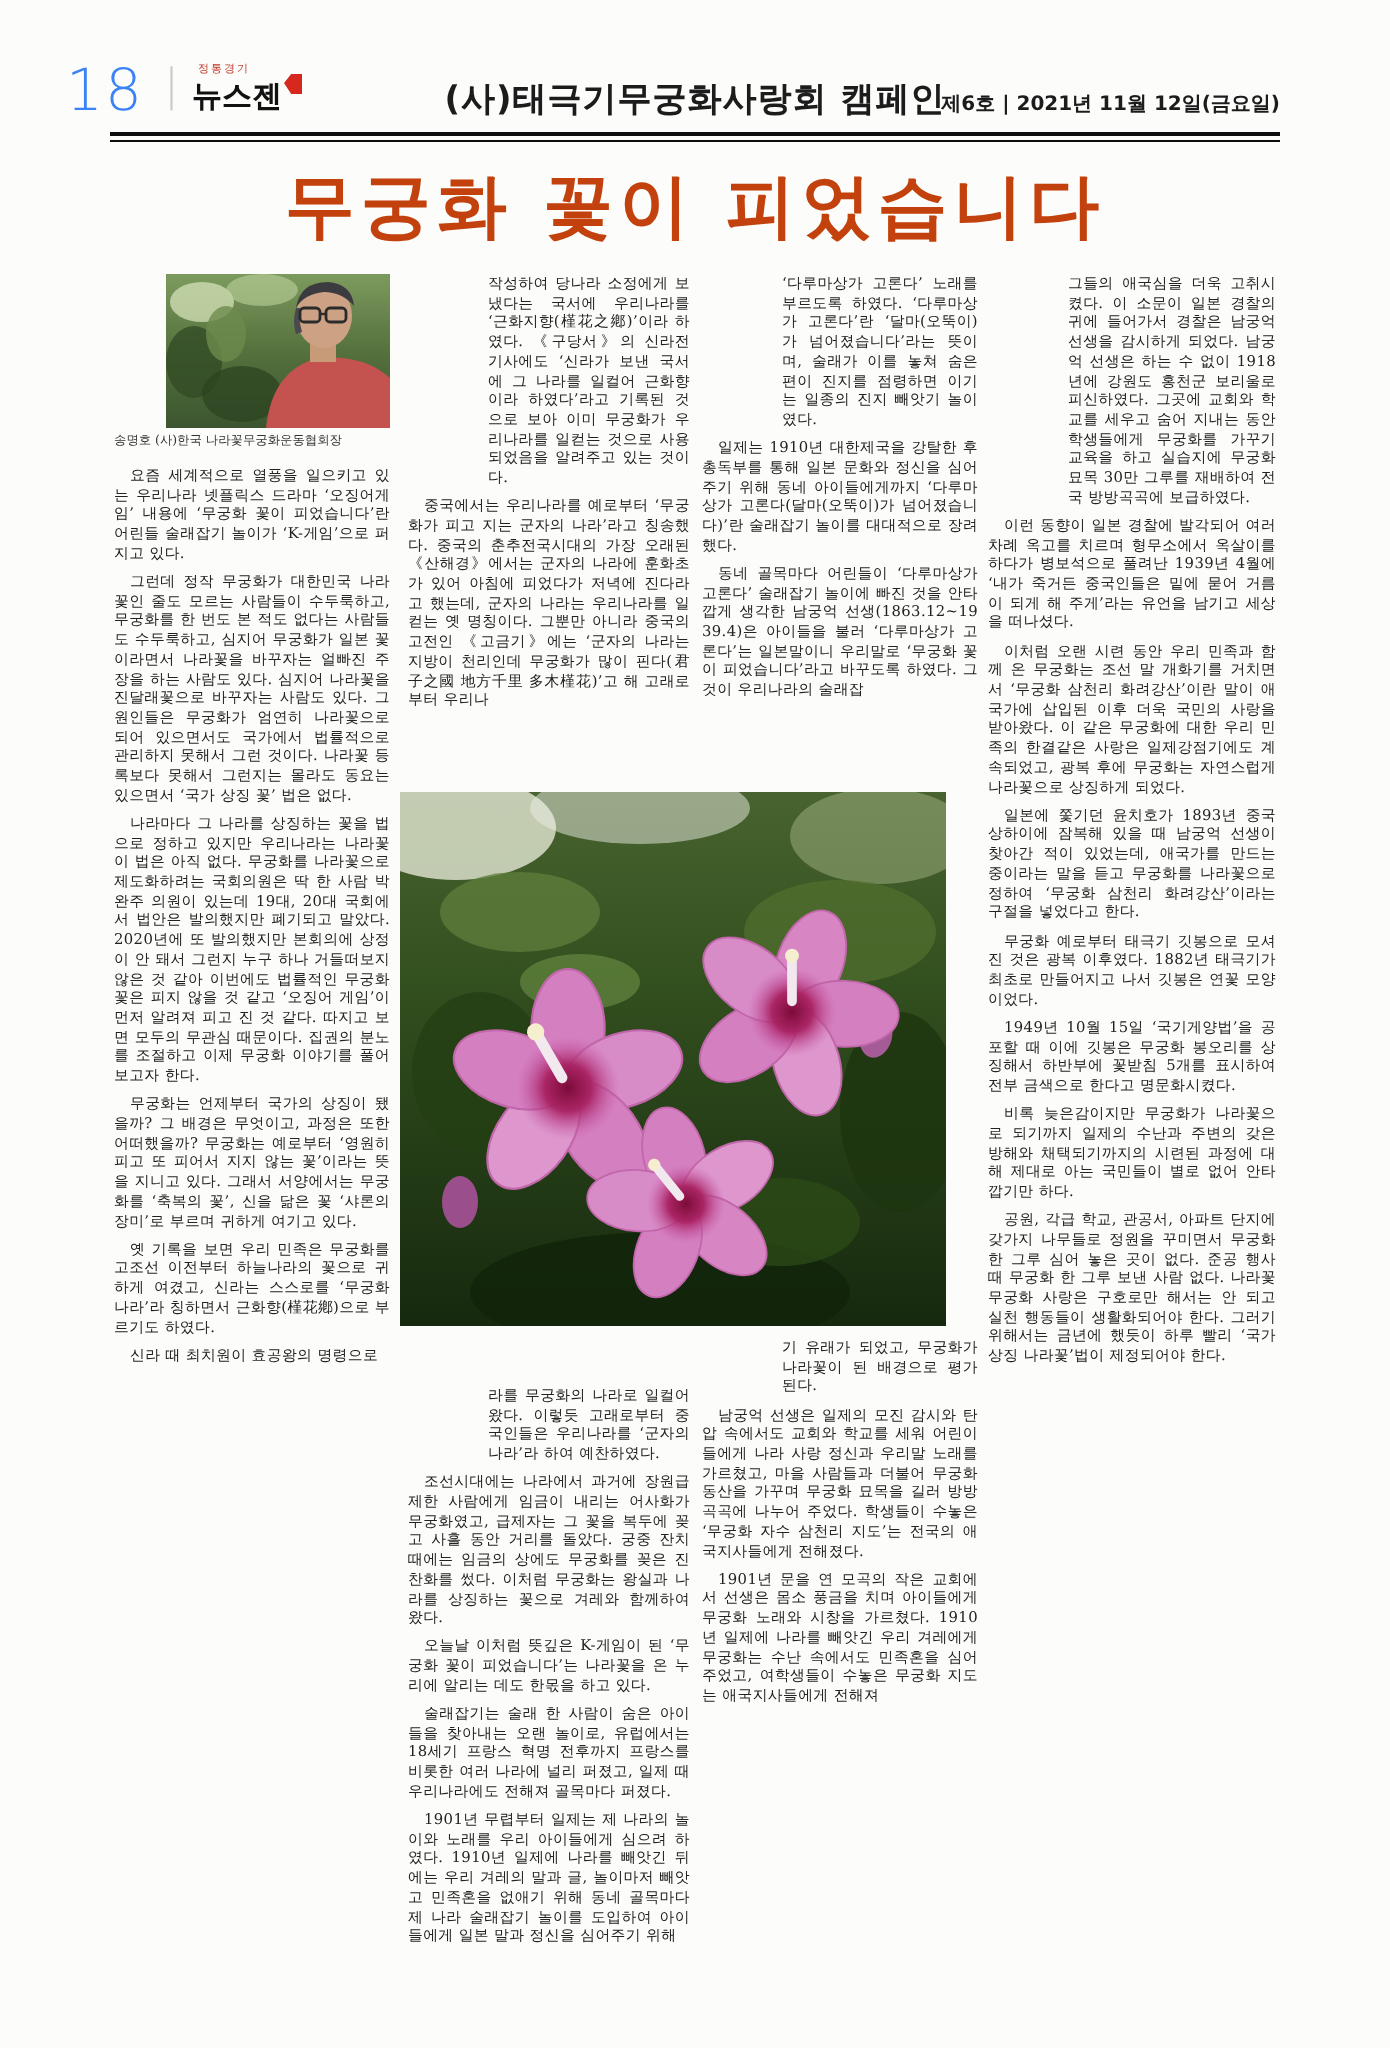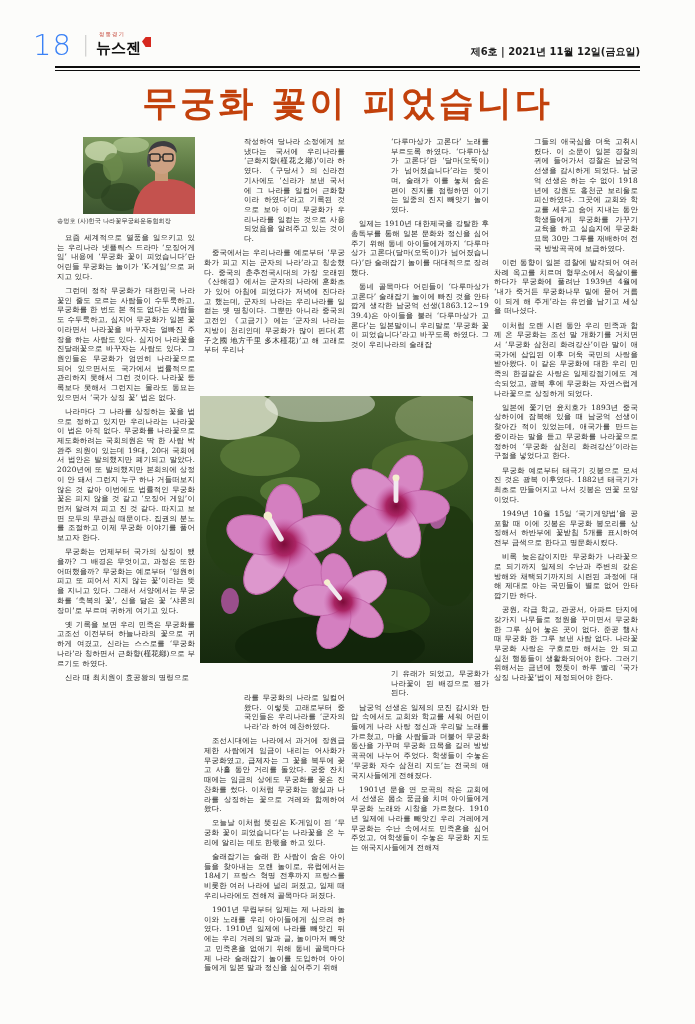--- a/index.html
+++ b/index.html
@@ -56,20 +56,21 @@
 
   <div class="pageno">18</div>
   <div class="hdr-sep">|</div>
   <div class="logo">
     <div class="logo-tag">정통경기</div>
     <div class="logo-row">
       <span class="logo-name">뉴스젠</span>
       <span class="logo-icon"></span>
     </div>
   </div>
+  <div class="campaign">(사)태극기무궁화사랑회 캠페인</div>
   <div class="issue">제6호 | 2021년 11월 12일(금요일)</div>
   <div class="rule"></div>
 
   <h1 class="headline">무궁화 꽃이 피었습니다</h1>
 
   <section id="col1" class="col">
     <figure class="author-photo">
       <svg viewBox="0 0 112 77" width="100%" height="100%">
         <defs>
           <linearGradient id="abg" x1="0" y1="0" x2="0" y2="1">
@@ -88,21 +89,21 @@
         <rect x="72" y="32" width="13" height="12" fill="#c79b77"></rect>
         <ellipse cx="79" cy="21" rx="14" ry="16" fill="#cda183"></ellipse>
         <path d="M65 17 Q67 4 81 4 Q93 5 94 16 Q88 9 79 9 Q69 10 65 17 Z" fill="#3c3c40"></path>
         <path d="M65 17 Q63 24 65 30 L68 29 Q66 22 67 17 Z" fill="#4a4a4e"></path>
         <rect x="67" y="17" width="10" height="7" rx="2" fill="none" stroke="#2b2b2b" stroke-width="1.4"></rect>
         <rect x="80" y="17" width="10" height="7" rx="2" fill="none" stroke="#2b2b2b" stroke-width="1.4"></rect>
         <line x1="77" y1="20" x2="80" y2="20" stroke="#2b2b2b" stroke-width="1.2"></line>
       </svg>
     </figure>
     <figcaption class="caption">송명호 (사)한국 나라꽃무궁화운동협회장</figcaption>
-    <p>요즘 세계적으로 열풍을 일으키고 있는 우리나라 넷플릭스 드라마 ‘오징어게임’ 내용에 ‘무궁화 꽃이 피었습니다’란 어린들 무궁화는 놀이가 ‘K-게임’으로 퍼지고 있다.</p>
+    <p>요즘 세계적으로 열풍을 일으키고 있는 우리나라 넷플릭스 드라마 ‘오징어게임’ 내용에 ‘무궁화 꽃이 피었습니다’란 어린들 술래잡기 놀이가 ‘K-게임’으로 퍼지고 있다.</p>
     <p>그런데 정작 무궁화가 대한민국 나라꽃인 줄도 모르는 사람들이 수두룩하고, 무궁화를 한 번도 본 적도 없다는 사람들도 수두룩하고, 심지어 무궁화가 일본 꽃이라면서 나라꽃을 바꾸자는 얼빠진 주장을 하는 사람도 있다. 심지어 나라꽃을 진달래꽃으로 바꾸자는 사람도 있다. 그 원인들은 무궁화가 엄연히 나라꽃으로 되어 있으면서도 국가에서 법률적으로 관리하지 못해서 그런 것이다. 나라꽃 등록보다 못해서 그런지는 몰라도 동요는 있으면서 ‘국가 상징 꽃’ 법은 없다.</p>
     <p>나라마다 그 나라를 상징하는 꽃을 법으로 정하고 있지만 우리나라는 나라꽃이 법은 아직 없다. 무궁화를 나라꽃으로 제도화하려는 국회의원은 딱 한 사람 박완주 의원이 있는데 19대, 20대 국회에서 법안은 발의했지만 폐기되고 말았다. 2020년에 또 발의했지만 본회의에 상정이 안 돼서 그런지 누구 하나 거들떠보지 않은 것 같아 이번에도 법률적인 무궁화 꽃은 피지 않을 것 같고 ‘오징어 게임’이 먼저 알려져 피고 진 것 같다. 따지고 보면 모두의 무관심 때문이다. 집권의 분노를 조절하고 이제 무궁화 이야기를 풀어보고자 한다.</p>
     <p>무궁화는 언제부터 국가의 상징이 됐을까? 그 배경은 무엇이고, 과정은 또한 어떠했을까? 무궁화는 예로부터 ‘영원히 피고 또 피어서 지지 않는 꽃’이라는 뜻을 지니고 있다. 그래서 서양에서는 무궁화를 ‘축복의 꽃’, 신을 닮은 꽃 ‘샤론의 장미’로 부르며 귀하게 여기고 있다.</p>
     <p>옛 기록을 보면 우리 민족은 무궁화를 고조선 이전부터 하늘나라의 꽃으로 귀하게 여겼고, 신라는 스스로를 ‘무궁화 나라’라 칭하면서 근화향(槿花鄕)으로 부르기도 하였다.</p>
     <p>신라 때 최치원이 효공왕의 명령으로</p>
   </section>
 
   <section id="col2t" class="col">
     <p class="cont">작성하여 당나라 소정에게 보냈다는 국서에 우리나라를 ‘근화지향(槿花之鄕)’이라 하였다. 《구당서》의 신라전 기사에도 ‘신라가 보낸 국서에 그 나라를 일컬어 근화향이라 하였다’라고 기록된 것으로 보아 이미 무궁화가 우리나라를 일컫는 것으로 사용되었음을 알려주고 있는 것이다.</p>
     <p>중국에서는 우리나라를 예로부터 ‘무궁화가 피고 지는 군자의 나라’라고 칭송했다. 중국의 춘추전국시대의 가장 오래된 《산해경》에서는 군자의 나라에 훈화초가 있어 아침에 피었다가 저녁에 진다라고 했는데, 군자의 나라는 우리나라를 일컫는 옛 명칭이다. 그뿐만 아니라 중국의 고전인 《고금기》에는 ‘군자의 나라는 지방이 천리인데 무궁화가 많이 핀다(君子之國 地方千里 多木槿花)’고 해 고래로부터 우리나</p>
@@ -222,21 +223,21 @@
   </section>
 
   <section id="col3b" class="col">
     <p class="cont">기 유래가 되었고, 무궁화가 나라꽃이 된 배경으로 평가된다.</p>
     <p>남궁억 선생은 일제의 모진 감시와 탄압 속에서도 교회와 학교를 세워 어린이들에게 나라 사랑 정신과 우리말 노래를 가르쳤고, 마을 사람들과 더불어 무궁화 동산을 가꾸며 무궁화 묘목을 길러 방방곡곡에 나누어 주었다. 학생들이 수놓은 ‘무궁화 자수 삼천리 지도’는 전국의 애국지사들에게 전해졌다.</p>
     <p>1901년 문을 연 모곡의 작은 교회에서 선생은 몸소 풍금을 치며 아이들에게 무궁화 노래와 시창을 가르쳤다. 1910년 일제에 나라를 빼앗긴 우리 겨레에게 무궁화는 수난 속에서도 민족혼을 심어 주었고, 여학생들이 수놓은 무궁화 지도는 애국지사들에게 전해져</p>
   </section>
 
   <section id="col4" class="col">
     <p class="cont">그들의 애국심을 더욱 고취시켰다. 이 소문이 일본 경찰의 귀에 들어가서 경찰은 남궁억 선생을 감시하게 되었다. 남궁억 선생은 하는 수 없이 1918년에 강원도 홍천군 보리울로 피신하였다. 그곳에 교회와 학교를 세우고 숨어 지내는 동안 학생들에게 무궁화를 가꾸기 교육을 하고 실습지에 무궁화 묘목 30만 그루를 재배하여 전국 방방곡곡에 보급하였다.</p>
-    <p>이런 동향이 일본 경찰에 발각되어 여러 차례 옥고를 치르며 형무소에서 옥살이를 하다가 무궁화에 풀려난 1939년 4월에 ‘내가 죽거든 무궁화나무 밑에 묻어 거름이 되게 해 주게’라는 유언을 남기고 세상을 떠나셨다.</p>
+    <p>이런 동향이 일본 경찰에 발각되어 여러 차례 옥고를 치르며 형무소에서 옥살이를 하다가 병보석으로 풀려난 1939년 4월에 ‘내가 죽거든 중국인들은 밑에 묻어 거름이 되게 해 주게’라는 유언을 남기고 세상을 떠나셨다.</p>
     <p>이처럼 오랜 시련 동안 우리 민족과 함께 온 무궁화는 조선 말 개화기를 거치면서 ‘무궁화 삼천리 화려강산’이란 말이 애국가에 삽입된 이후 더욱 국민의 사랑을 받아왔다. 이 같은 무궁화에 대한 우리 민족의 한결같은 사랑은 일제강점기에도 계속되었고, 광복 후에 무궁화는 자연스럽게 나라꽃으로 상징하게 되었다.</p>
     <p>일본에 쫓기던 윤치호가 1893년 중국 상하이에 잠복해 있을 때 남궁억 선생이 찾아간 적이 있었는데, 애국가를 만드는 중이라는 말을 듣고 무궁화를 나라꽃으로 정하여 ‘무궁화 삼천리 화려강산’이라는 구절을 넣었다고 한다.</p>
     <p>무궁화 예로부터 태극기 깃봉으로 모셔진 것은 광복 이후였다. 1882년 태극기가 최초로 만들어지고 나서 깃봉은 연꽃 모양이었다.</p>
     <p>1949년 10월 15일 ‘국기게양법’을 공포할 때 이에 깃봉은 무궁화 봉오리를 상징해서 하반부에 꽃받침 5개를 표시하여 전부 금색으로 한다고 명문화시켰다.</p>
     <p>비록 늦은감이지만 무궁화가 나라꽃으로 되기까지 일제의 수난과 주변의 갖은 방해와 채택되기까지의 시련된 과정에 대해 제대로 아는 국민들이 별로 없어 안타깝기만 하다.</p>
     <p>공원, 각급 학교, 관공서, 아파트 단지에 갖가지 나무들로 정원을 꾸미면서 무궁화 한 그루 심어 놓은 곳이 없다. 준공 행사 때 무궁화 한 그루 보낸 사람 없다. 나라꽃 무궁화 사랑은 구호로만 해서는 안 되고 실천 행동들이 생활화되어야 한다. 그러기 위해서는 금년에 했듯이 하루 빨리 ‘국가 상징 나라꽃’법이 제정되어야 한다.</p>
   </section>
 
 </div>
 

